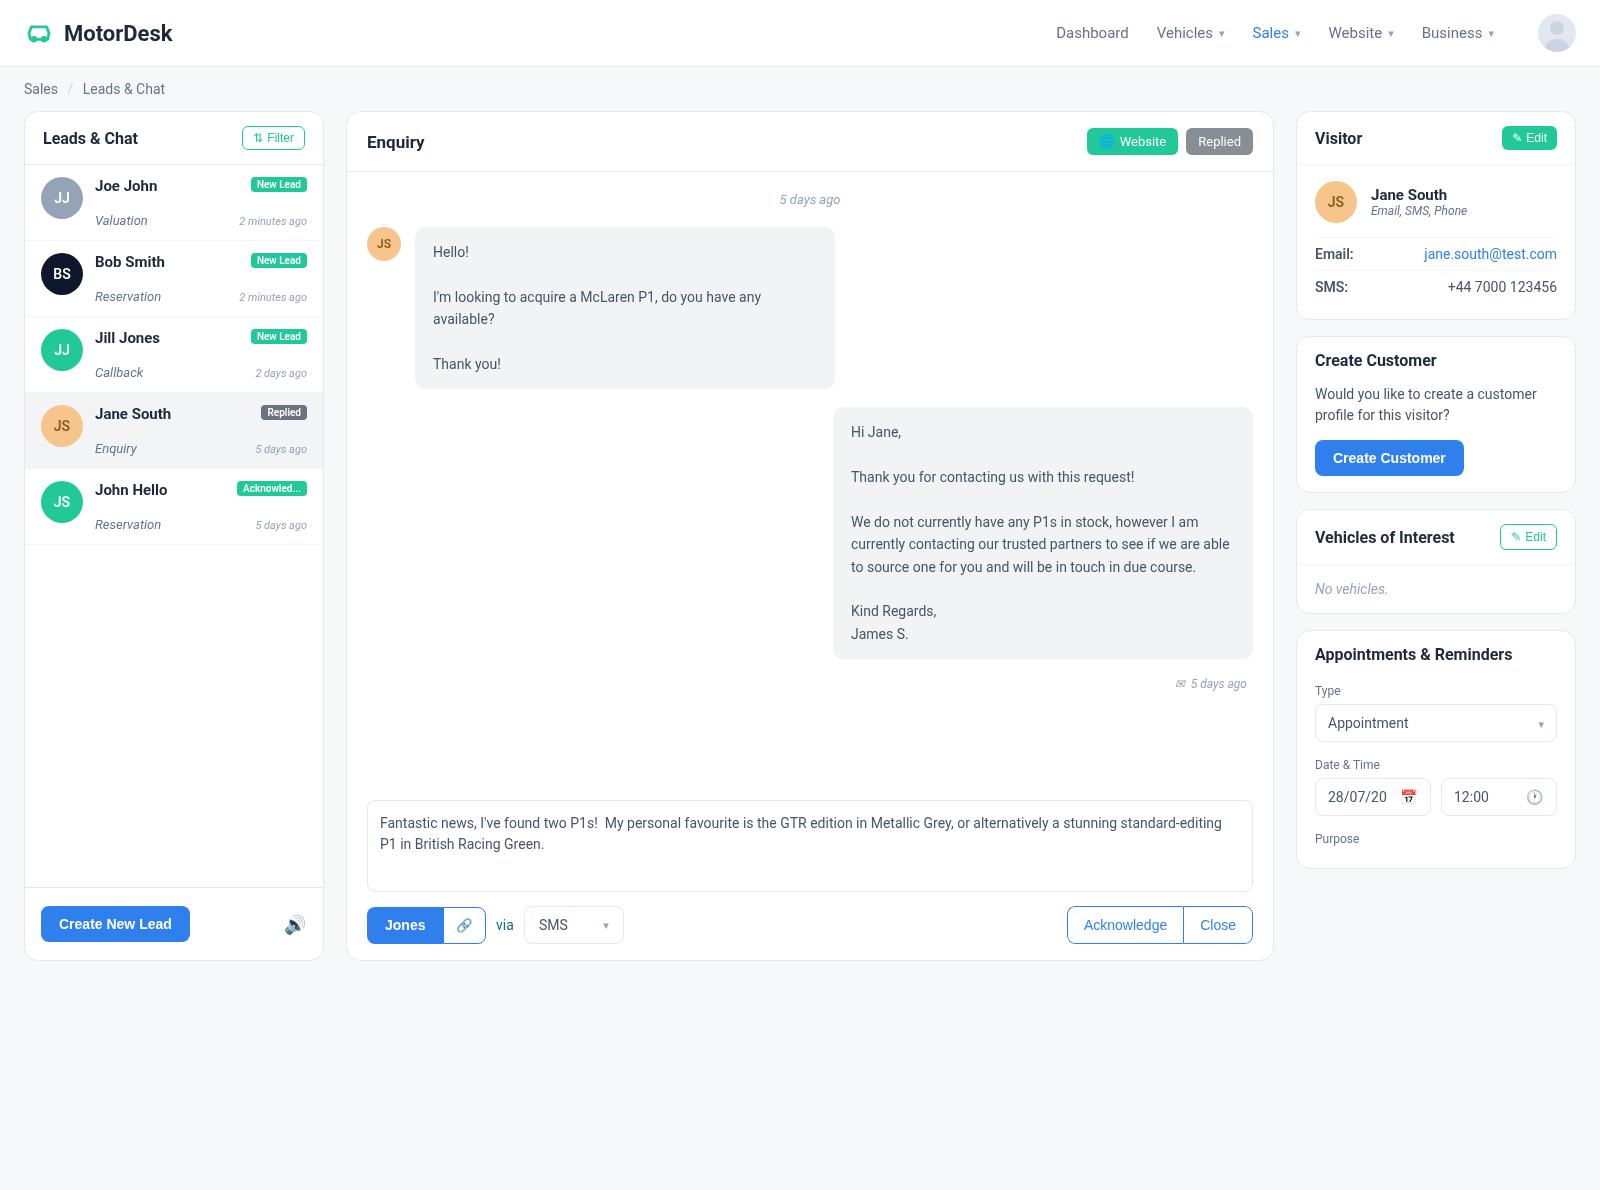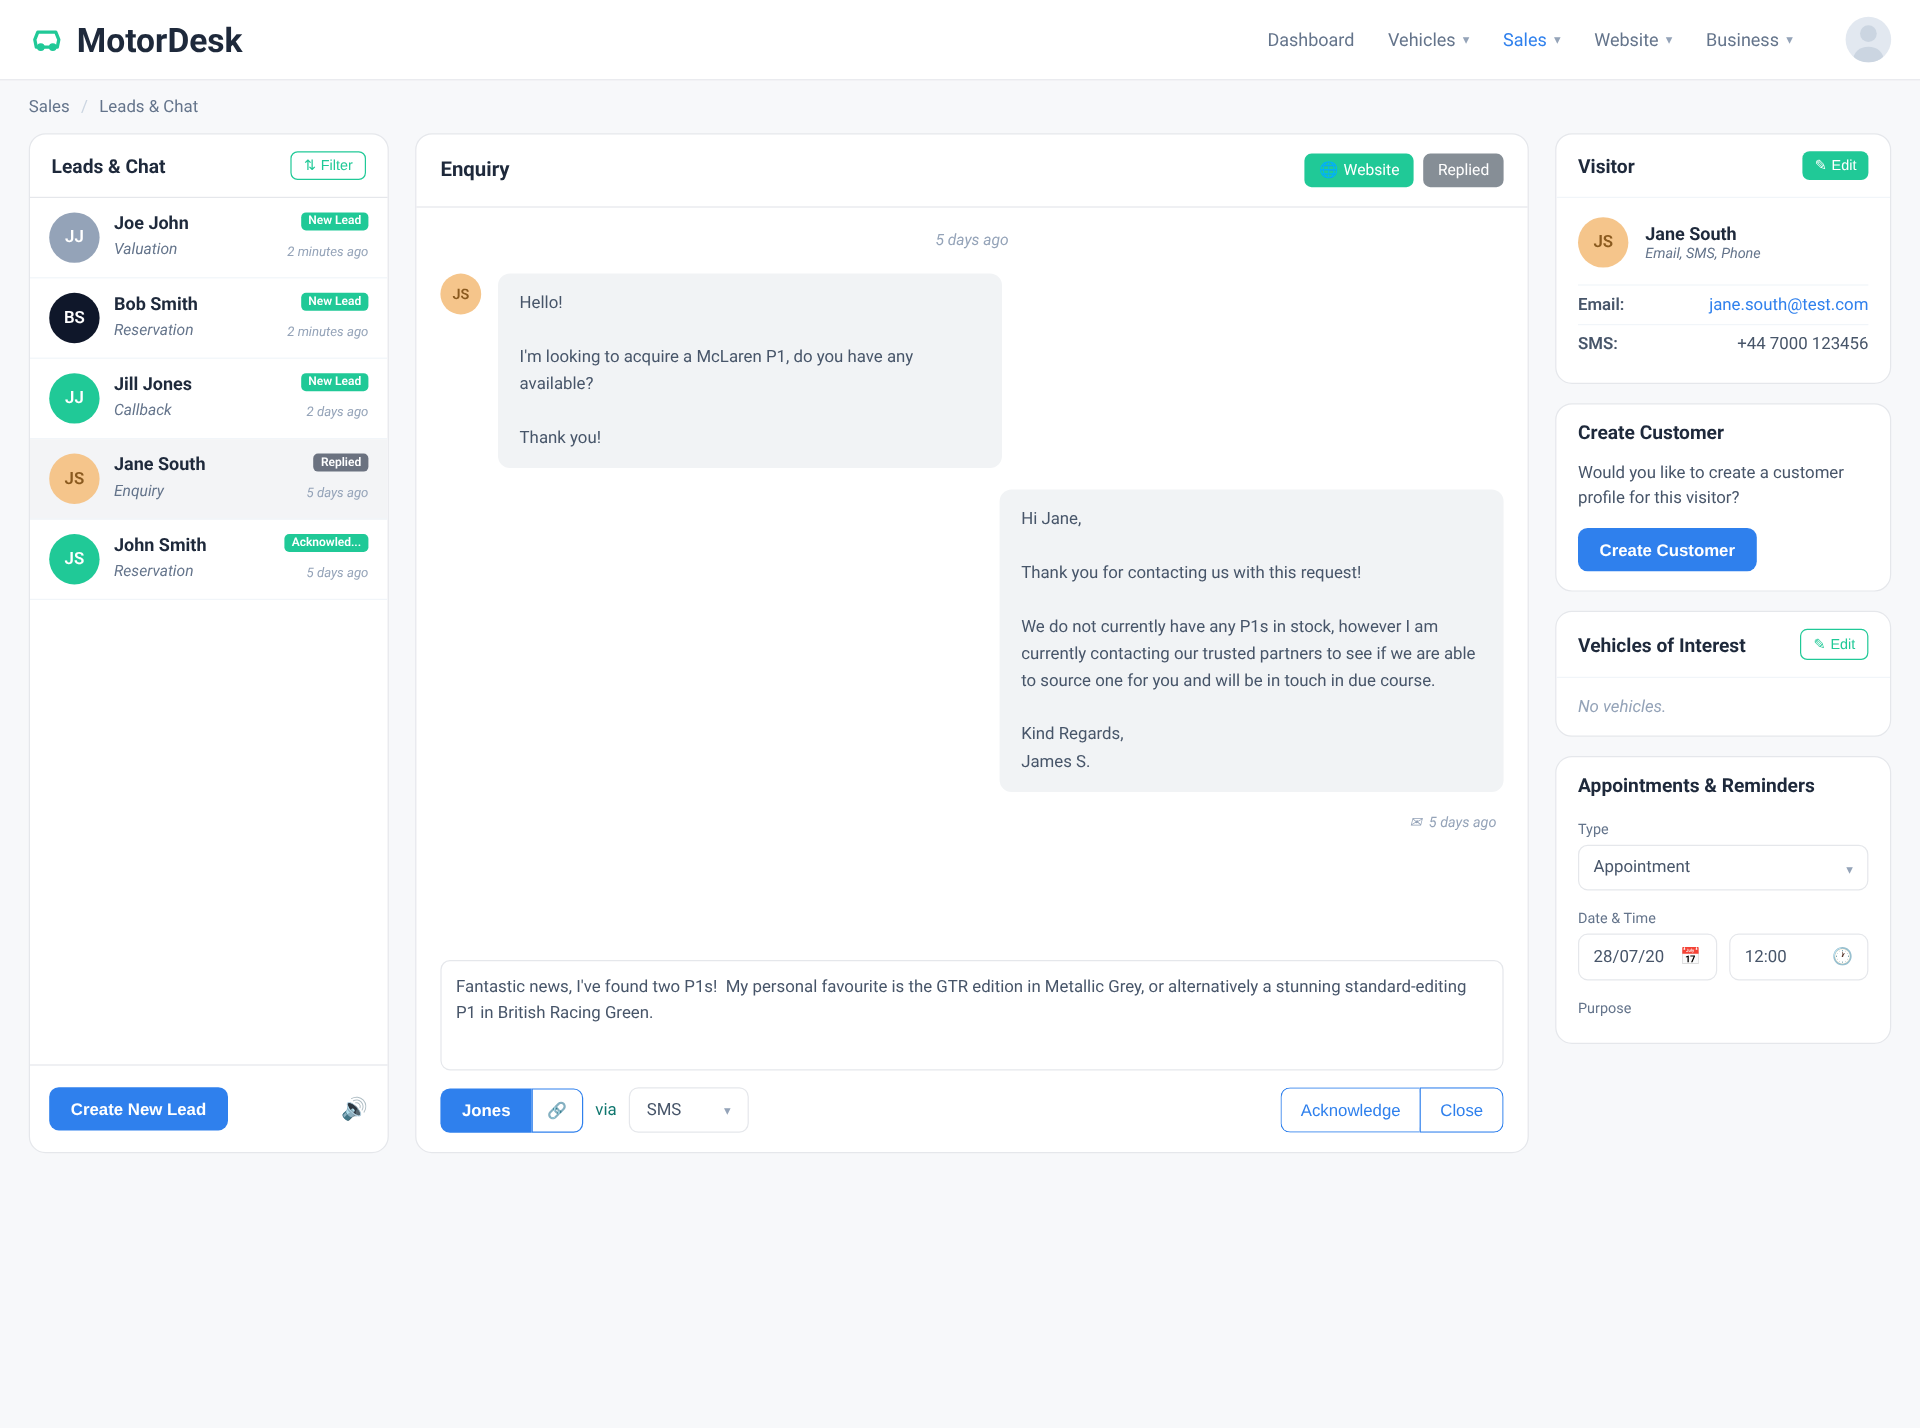--- a/index.html
+++ b/index.html
@@ -1,20 +1,20 @@
 <!DOCTYPE html>
 <html><head>
 <meta charset="utf-8">
 <style>
 * { box-sizing: border-box; margin: 0; padding: 0; }
 body { font-family: -apple-system, BlinkMacSystemFont, "Segoe UI", Roboto, sans-serif; background: #f7f8fa; color: #1e293b; font-size: 14px; }
 .header { display: flex; align-items: center; padding: 14px 24px; background: #fff; border-bottom: 1px solid #e5e7eb; }
 .logo-wrap { display: flex; align-items: center; gap: 10px; }
 .logo-wrap svg { width: 30px; height: 30px; }
-.logo-text { font-size: 28px; font-weight: 700; color: #1e293b; }
+.logo-text { font-size: 22px; font-weight: 700; color: #1e293b; }
 .nav { margin-left: auto; display: flex; gap: 28px; align-items: center; }
 .nav-item { display: flex; align-items: center; gap: 6px; color: #64748b; font-size: 15px; cursor: pointer; }
 .nav-item.active { color: #2f80ed; }
 .avatar { width: 38px; height: 38px; border-radius: 50%; background: #e2e8f0; overflow: hidden; margin-left: 16px; display:flex; align-items:center; justify-content:center; }
 .chev { font-size: 11px; color: #94a3b8; }
 
 .breadcrumb { padding: 14px 24px; font-size: 14px; color: #64748b; }
 .breadcrumb .sep { margin: 0 6px; color: #cbd5e1; }
 
 .main { display: flex; gap: 22px; padding: 0 24px 24px; align-items: flex-start; }
@@ -31,21 +31,21 @@
 .lead-item { display: flex; gap: 12px; padding: 12px 16px; border-bottom: 1px solid #f1f5f9; cursor: pointer; }
 .lead-item.sel { background: #f3f4f6; }
 .lead-avatar { width: 42px; height: 42px; border-radius: 50%; display: flex; align-items: center; justify-content: center; color: #fff; font-weight: 600; font-size: 14px; flex-shrink: 0; }
 .lead-body { flex: 1; }
 .lead-top { display: flex; justify-content: space-between; align-items: flex-start; }
 .lead-name { font-weight: 700; font-size: 15px; color: #1e293b; }
 .lead-sub { font-style: italic; color: #64748b; font-size: 13px; margin-top: 2px; }
 .badge { font-size: 10px; padding: 2px 6px; border-radius: 4px; color: #fff; font-weight: 600; }
 .badge.teal { background: #20c997; }
 .badge.grey { background: #6b7280; }
-.lead-time { font-size: 11px; color: #94a3b8; font-style: italic; text-align: right; margin-top: 8px; }
+.lead-time { font-size: 11px; color: #94a3b8; font-style: italic; text-align: right; margin-top: 20px; }
 .lead-foot { padding: 18px 16px; border-top: 1px solid #e5e7eb; display: flex; align-items: center; gap: 10px; }
 .btn-primary { background: #2f80ed; color: #fff; border: none; border-radius: 8px; padding: 10px 18px; font-size: 14px; font-weight: 600; cursor: pointer; }
 .sound-icon { margin-left: auto; color: #cbd5e1; font-size: 18px; }
 
 .chat-head { display: flex; align-items: center; padding: 16px 20px; border-bottom: 1px solid #e5e7eb; }
 .chat-title { font-size: 17px; font-weight: 700; }
 .chat-head-badges { margin-left: auto; display: flex; gap: 8px; }
 .pill { border-radius: 6px; padding: 6px 12px; font-size: 13px; color: #fff; display: flex; align-items: center; gap: 4px; }
 .pill.teal { background: #20c997; }
 .pill.grey { background: #868e96; }
@@ -200,21 +200,21 @@
       <div style="display:flex;justify-content:space-between;align-items:flex-end;">
         <div class="lead-sub">Enquiry</div>
         <div class="lead-time">5 days ago</div>
       </div>
     </div>
         </div>
         <div class="lead-item">
     <div class="lead-avatar" style="background:#20c997;">JS</div>
     <div class="lead-body">
       <div class="lead-top">
-        <div class="lead-name">John Smith</div>
+        <div class="lead-name">John Hello</div>
         <div class="badge teal">Acknowled...</div>
       </div>
       <div style="display:flex;justify-content:space-between;align-items:flex-end;">
         <div class="lead-sub">Reservation</div>
         <div class="lead-time">5 days ago</div>
       </div>
     </div>
         </div>
       </div>
     <div class="lead-foot">

